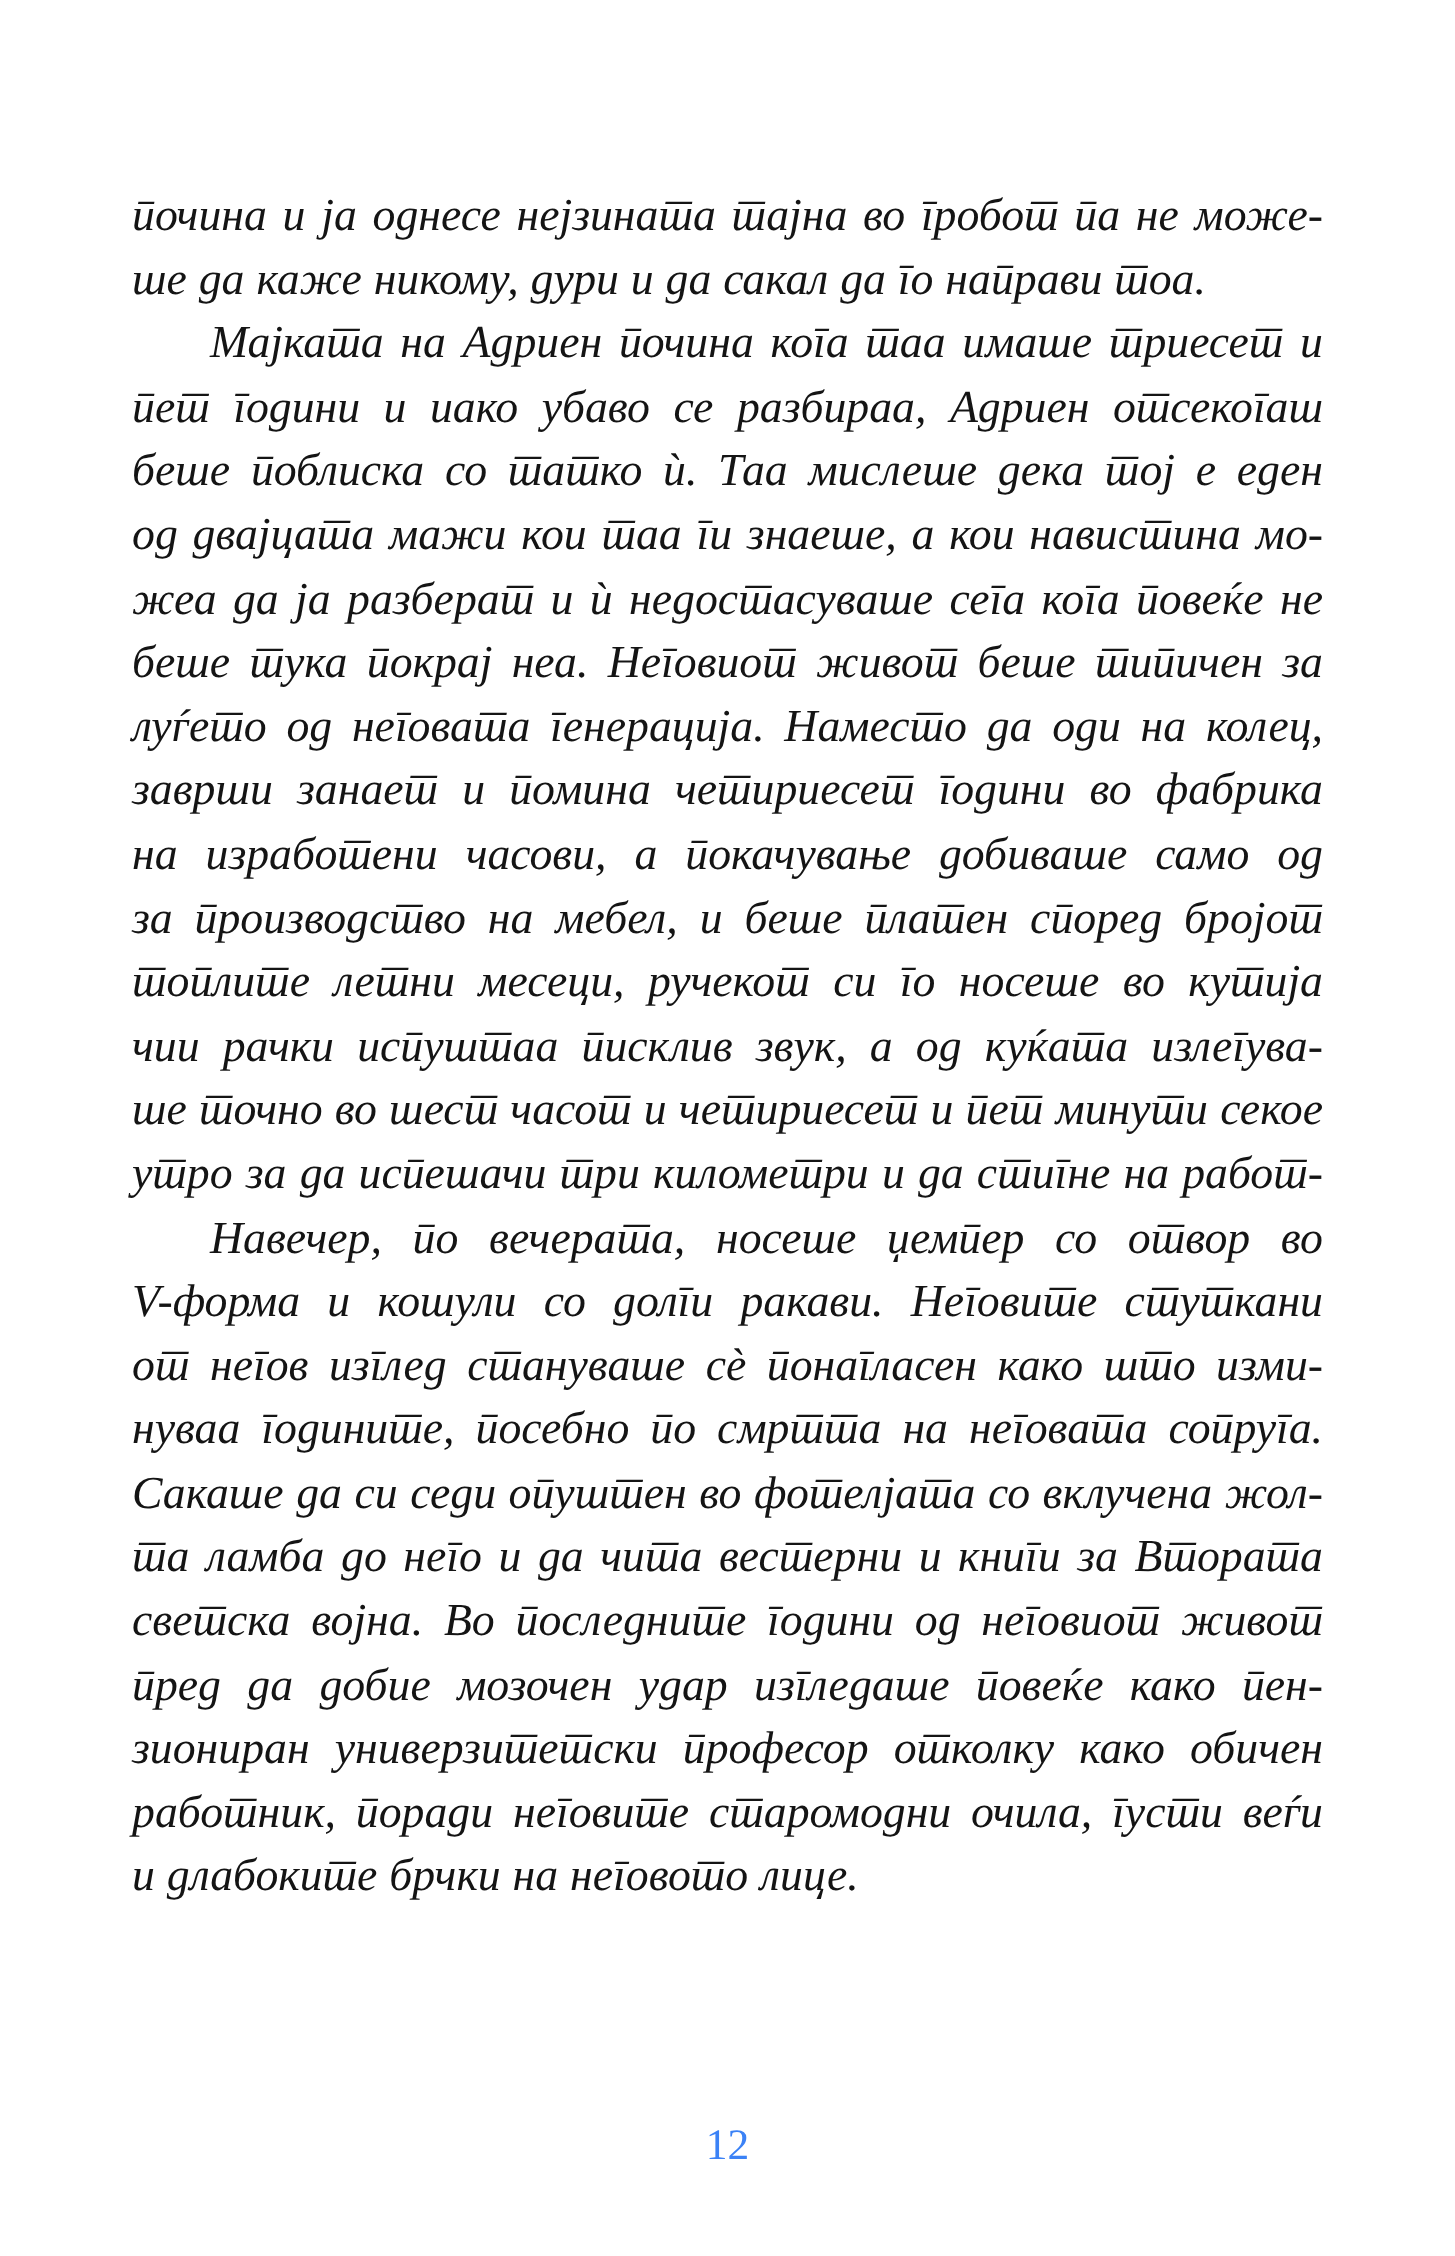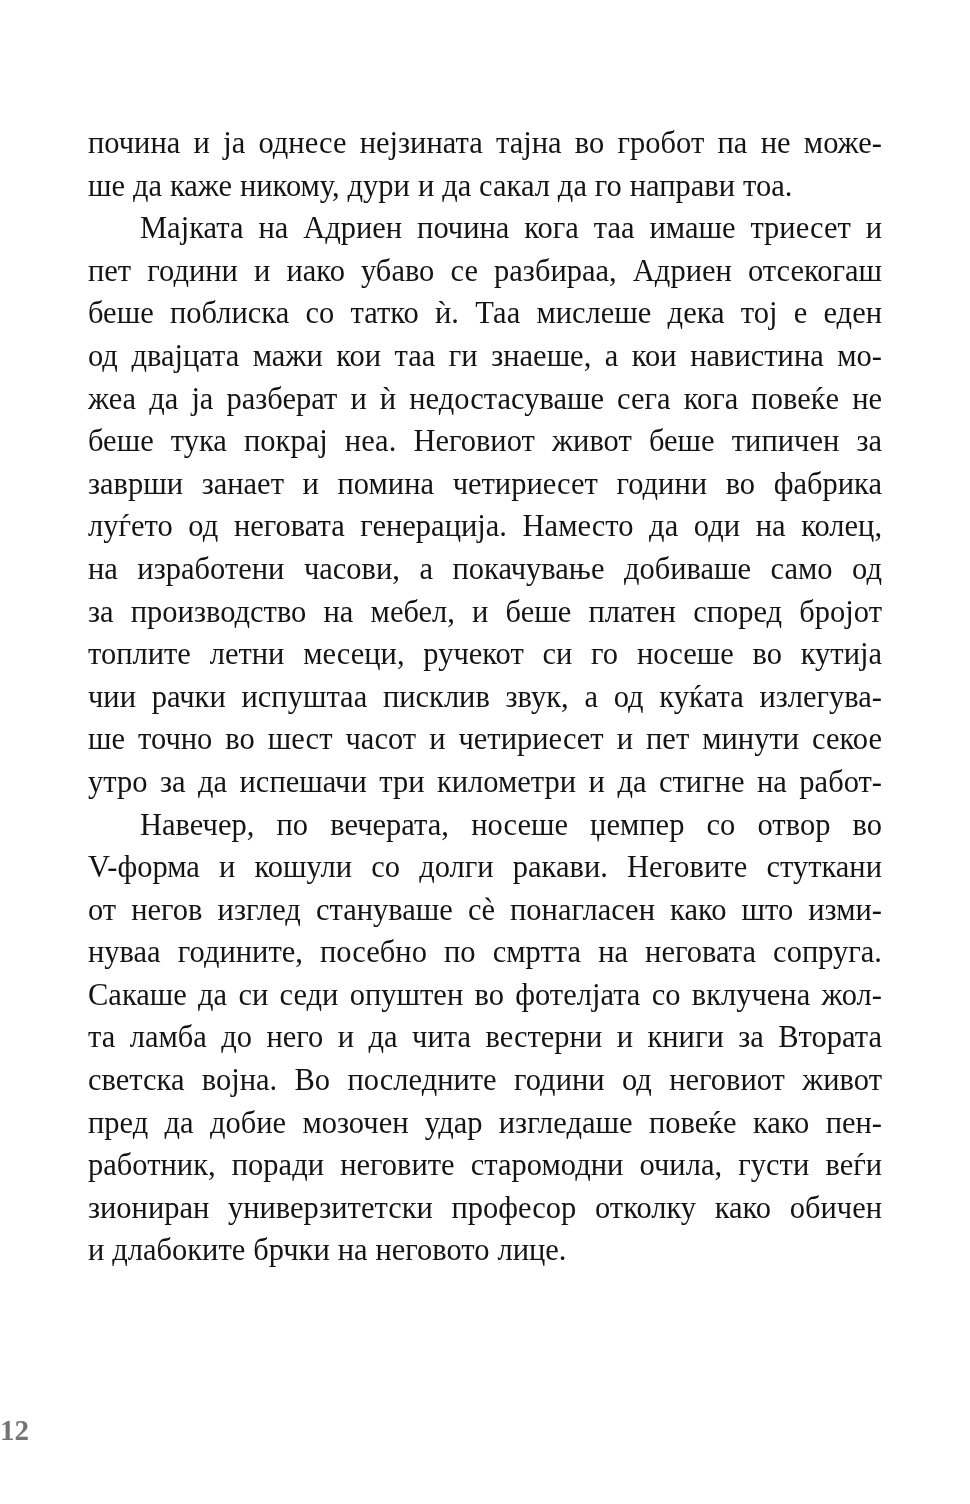--- a/index.html
+++ b/index.html
@@ -39,45 +39,45 @@
     text-align: justify;
     text-align-last: left;
   }
 
   
   .line {
     display: block;
     text-align: justify;
     text-align-last: justify;
     white-space: nowrap;
+    font-style: italic;
   }
 
   .line.last {
     text-align-last: left;
     white-space: normal;
   }
 
   .line.indent {
     text-indent: 52px;
   }
 
   .para + .para {
     margin-top: 0;
   }
 
   .page-number {
     position: absolute;
     left: 0;
     right: 0;
     top: 1414px;
-    text-align: left;
+    text-align: center;
     font-family: "Liberation Serif", "DejaVu Serif", serif;
     font-size: 29px;
-    color: #737373;
-    font-weight: bold;
+    color: #3b82f6;
   }
 </style>
 </head>
 <body>
 
 <div class="page">
 
   <div class="text-block">
 
     <p class="para">
@@ -85,41 +85,41 @@
       <span class="line last">ше да каже никому, дури и да сакал да го направи тоа.</span>
     </p>
 
     <p class="para">
       <span class="line indent">Мајката на Адриен почина кога таа имаше триесет и</span>
       <span class="line">пет години и иако убаво се разбираа, Адриен отсекогаш</span>
       <span class="line">беше поблиска со татко ѝ. Таа мислеше дека тој е еден</span>
       <span class="line">од двајцата мажи кои таа ги знаеше, а кои навистина мо-</span>
       <span class="line">жеа да ја разберат и ѝ недостасуваше сега кога повеќе не</span>
       <span class="line">беше тука покрај неа. Неговиот живот беше типичен за</span>
+      <span class="line">луѓето од неговата генерација. Наместо да оди на колец,</span>
       <span class="line">заврши занает и помина четириесет години во фабрика</span>
-      <span class="line">луѓето од неговата генерација. Наместо да оди на колец,</span>
       <span class="line">на изработени часови, а покачување добиваше само од</span>
       <span class="line">за производство на мебел, и беше платен според бројот</span>
       <span class="line">топлите летни месеци, ручекот си го носеше во кутија</span>
       <span class="line">чии рачки испуштаа писклив звук, а од куќата излегува-</span>
       <span class="line">ше точно во шест часот и четириесет и пет минути секое</span>
       <span class="line">утро за да испешачи три километри и да стигне на работ-</span>
     </p>
 
     <p class="para">
       <span class="line indent">Навечер, по вечерата, носеше џемпер со отвор во</span>
       <span class="line">V-форма и кошули со долги ракави. Неговите стуткани</span>
       <span class="line">от негов изглед стануваше сѐ понагласен како што изми-</span>
       <span class="line">нуваа годините, посебно по смртта на неговата сопруга.</span>
       <span class="line">Сакаше да си седи опуштен во фотелјата со вклучена жол-</span>
       <span class="line">та ламба до него и да чита вестерни и книги за Втората</span>
       <span class="line">светска војна. Во последните години од неговиот живот</span>
       <span class="line">пред да добие мозочен удар изгледаше повеќе како пен-</span>
+      <span class="line">зиониран универзитетски професор отколку како обичен</span>
       <span class="line">работник, поради неговите старомодни очила, густи веѓи</span>
-      <span class="line">зиониран универзитетски професор отколку како обичен</span>
       <span class="line last">и длабоките брчки на неговото лице.</span>
     </p>
 
   </div>
 
   <div class="page-number">12</div>
 
 </div>
 
 </body></html>

